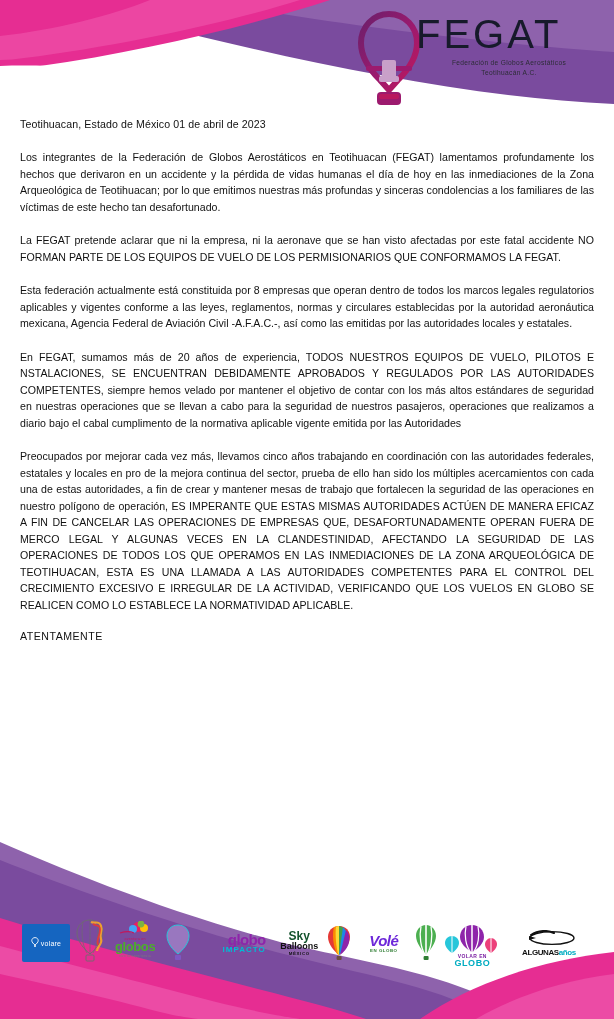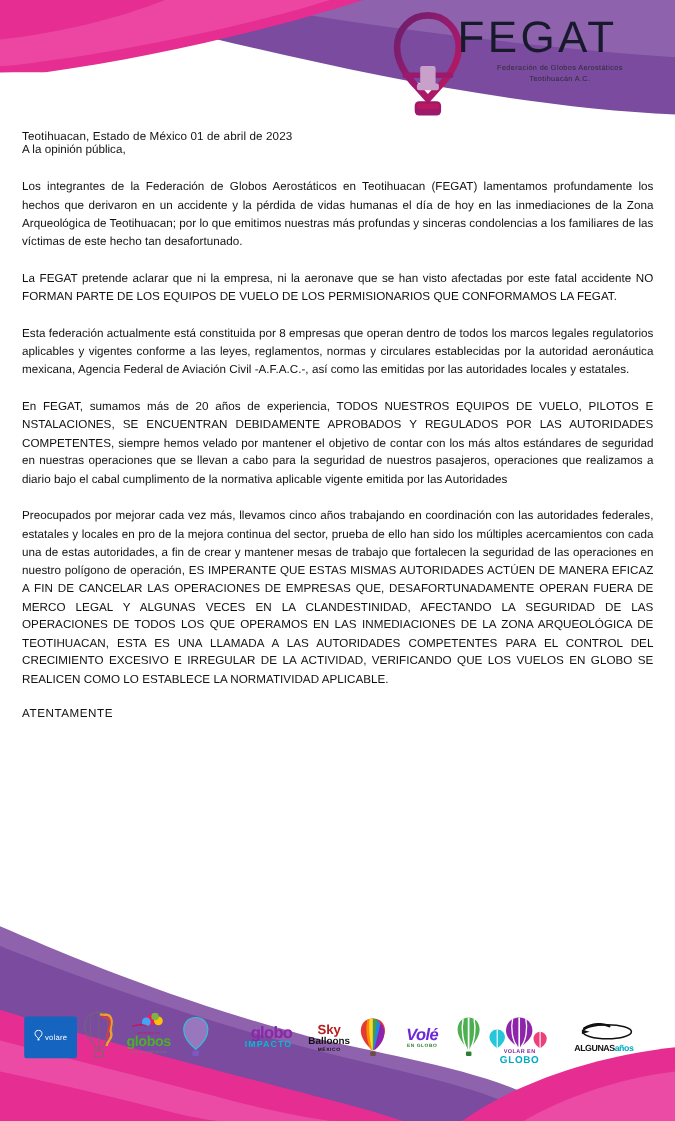--- a/index.html
+++ b/index.html
@@ -25,21 +25,21 @@
     font-family:"Liberation Sans", sans-serif;font-weight:400;
   }
   .logo-sub{
     margin-top:4px;font-size:6.6px;color:#2c2c36;text-align:center;
     line-height:1.45;letter-spacing:.35px;padding-left:6px;
   }
 
   
   .content{position:absolute;left:20px;top:118px;width:574px;}
   .line-date{
-    font-size:10.6px;color:#111;letter-spacing:.1px;
+    font-size:10.6px;color:#111;letter-spacing:.1px;margin-bottom:19px;
   }
   .line-salut{font-size:10.6px;color:#111;margin-bottom:20px;}
   .para{
     font-size:10.6px;color:#111;line-height:1.56;text-align:justify;
     margin:0 0 17px 0;letter-spacing:.02px;
   }
   .para:last-child{margin-bottom:0;}
   .signoff{font-size:10.6px;color:#111;letter-spacing:.5px;}
 
   
@@ -67,21 +67,21 @@
   .sp-globos .gword{font-size:13px;font-weight:bold;color:#4CAF2B;letter-spacing:-.4px;line-height:1;}
   .sp-globos .gsub{font-size:3.2px;color:#7a7a7a;letter-spacing:.3px;margin-top:1px;}
 
   
   .sp-tetris{width:74px;height:44px;display:flex;flex-direction:column;align-items:flex-end;justify-content:center;}
   .sp-tetris .tword{font-size:15px;font-weight:bold;color:#8E24AA;line-height:1;letter-spacing:-.6px;}
   .sp-tetris .tsub{font-size:8px;font-weight:bold;color:#00BCD4;letter-spacing:1px;line-height:1;margin-top:-1px;}
 
   
   .sp-sky{width:62px;height:44px;display:flex;flex-direction:column;align-items:center;justify-content:center;}
-  .sp-sky .sword{font-size:12px;font-weight:bold;color:#b91c1c;line-height:1;}
+  .sp-sky .sword{font-size:12px;font-weight:bold;color:#14532d;line-height:1;}
   .sp-sky .ssub{font-size:9px;font-weight:bold;color:#111;line-height:1.05;}
   .sp-sky .smx{font-size:4.4px;font-weight:bold;color:#111;letter-spacing:.6px;}
 
   
   .sp-vole{width:58px;height:44px;display:flex;flex-direction:column;align-items:center;justify-content:center;}
   .sp-vole .vword{font-size:15px;font-weight:bold;color:#6d28d9;line-height:1;font-style:italic;letter-spacing:-.5px;}
   .sp-vole .vsub{font-size:4.4px;font-weight:bold;color:#2E7D32;letter-spacing:.5px;}
 
   
   .sp-volar{width:62px;height:50px;display:flex;flex-direction:column;align-items:center;justify-content:flex-end;}
@@ -142,21 +142,20 @@
       <div class="logo-word">FEGAT</div>
       <div class="logo-sub">
         <div>Federación de Globos Aerostáticos</div>
         <div>Teotihuacán A.C.</div>
       </div>
     </div>
   </div>
 
   <div class="content">
     <div class="line-date">Teotihuacan, Estado de México 01 de abril de 2023</div>
-    <div class="line-salut">A la opinión pública,</div>
 
     <p class="para">Los integrantes de la Federación de Globos Aerostáticos en Teotihuacan (FEGAT) lamentamos profundamente los hechos que derivaron en un accidente y la pérdida de vidas humanas el día de hoy en las inmediaciones de la Zona Arqueológica de Teotihuacan; por lo que emitimos nuestras más profundas y sinceras condolencias a los familiares de las víctimas de este hecho tan desafortunado.</p>
     <p class="para">La FEGAT pretende aclarar que ni la empresa, ni la aeronave que se han visto afectadas por este fatal accidente NO FORMAN PARTE DE LOS EQUIPOS DE VUELO DE LOS PERMISIONARIOS QUE CONFORMAMOS LA FEGAT.</p>
     <p class="para">Esta federación actualmente está constituida por 8 empresas que operan dentro de todos los marcos legales regulatorios aplicables y vigentes conforme a las leyes, reglamentos, normas y circulares establecidas por la autoridad aeronáutica mexicana, Agencia Federal de Aviación Civil -A.F.A.C.-, así como las emitidas por las autoridades locales y estatales.</p>
     <p class="para">En FEGAT, sumamos más de 20 años de experiencia, TODOS NUESTROS EQUIPOS DE VUELO, PILOTOS E NSTALACIONES, SE ENCUENTRAN DEBIDAMENTE APROBADOS Y REGULADOS POR LAS AUTORIDADES COMPETENTES, siempre hemos velado por mantener el objetivo de contar con los más altos estándares de seguridad en nuestras operaciones que se llevan a cabo para la seguridad de nuestros pasajeros, operaciones que realizamos a diario bajo el cabal cumplimento de la normativa aplicable vigente emitida por las Autoridades</p>
     <p class="para">Preocupados por mejorar cada vez más, llevamos cinco años trabajando en coordinación con las autoridades federales, estatales y locales en pro de la mejora continua del sector, prueba de ello han sido los múltiples acercamientos con cada una de estas autoridades, a fin de crear y mantener mesas de trabajo que fortalecen la seguridad de las operaciones en nuestro polígono de operación, ES IMPERANTE QUE ESTAS MISMAS AUTORIDADES ACTÚEN DE MANERA EFICAZ A FIN DE CANCELAR LAS OPERACIONES DE EMPRESAS QUE, DESAFORTUNADAMENTE OPERAN FUERA DE MERCO LEGAL Y ALGUNAS VECES EN LA CLANDESTINIDAD, AFECTANDO LA SEGURIDAD DE LAS OPERACIONES DE TODOS LOS QUE OPERAMOS EN LAS INMEDIACIONES DE LA ZONA ARQUEOLÓGICA DE TEOTIHUACAN, ESTA ES UNA LLAMADA A LAS AUTORIDADES COMPETENTES PARA EL CONTROL DEL CRECIMIENTO EXCESIVO E IRREGULAR DE LA ACTIVIDAD, VERIFICANDO QUE LOS VUELOS EN GLOBO SE REALICEN COMO LO ESTABLECE LA NORMATIVIDAD APLICABLE.</p>
 
     <div class="signoff">ATENTAMENTE</div>
   </div>
 

